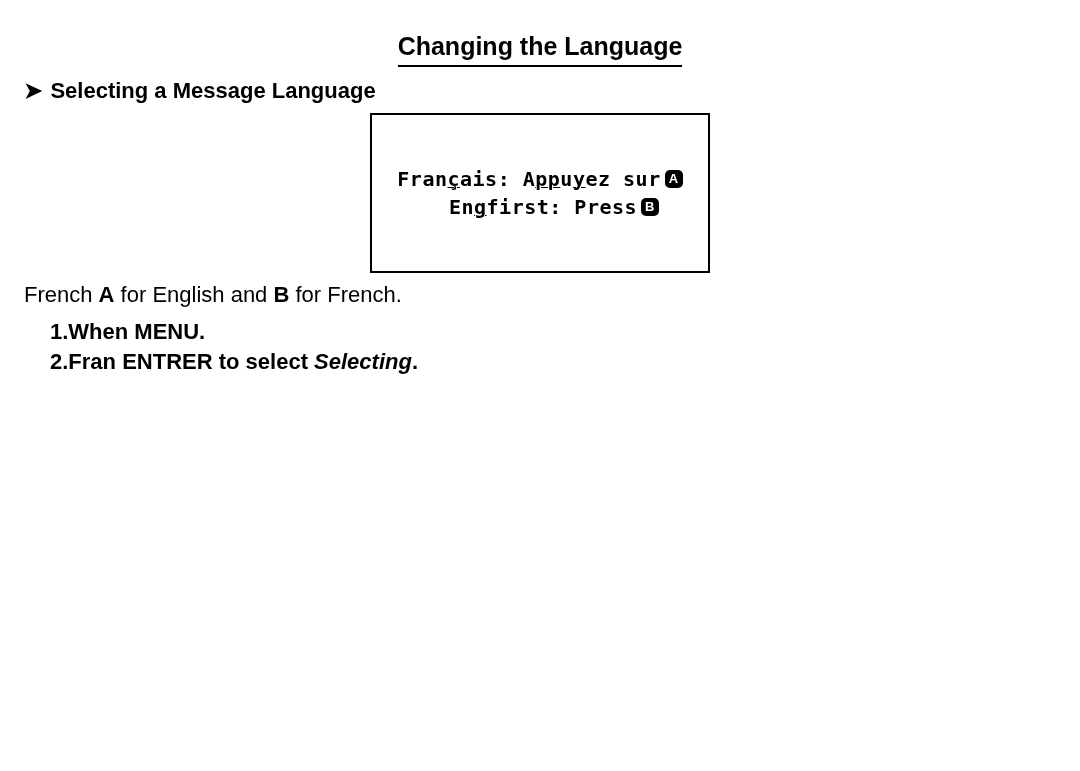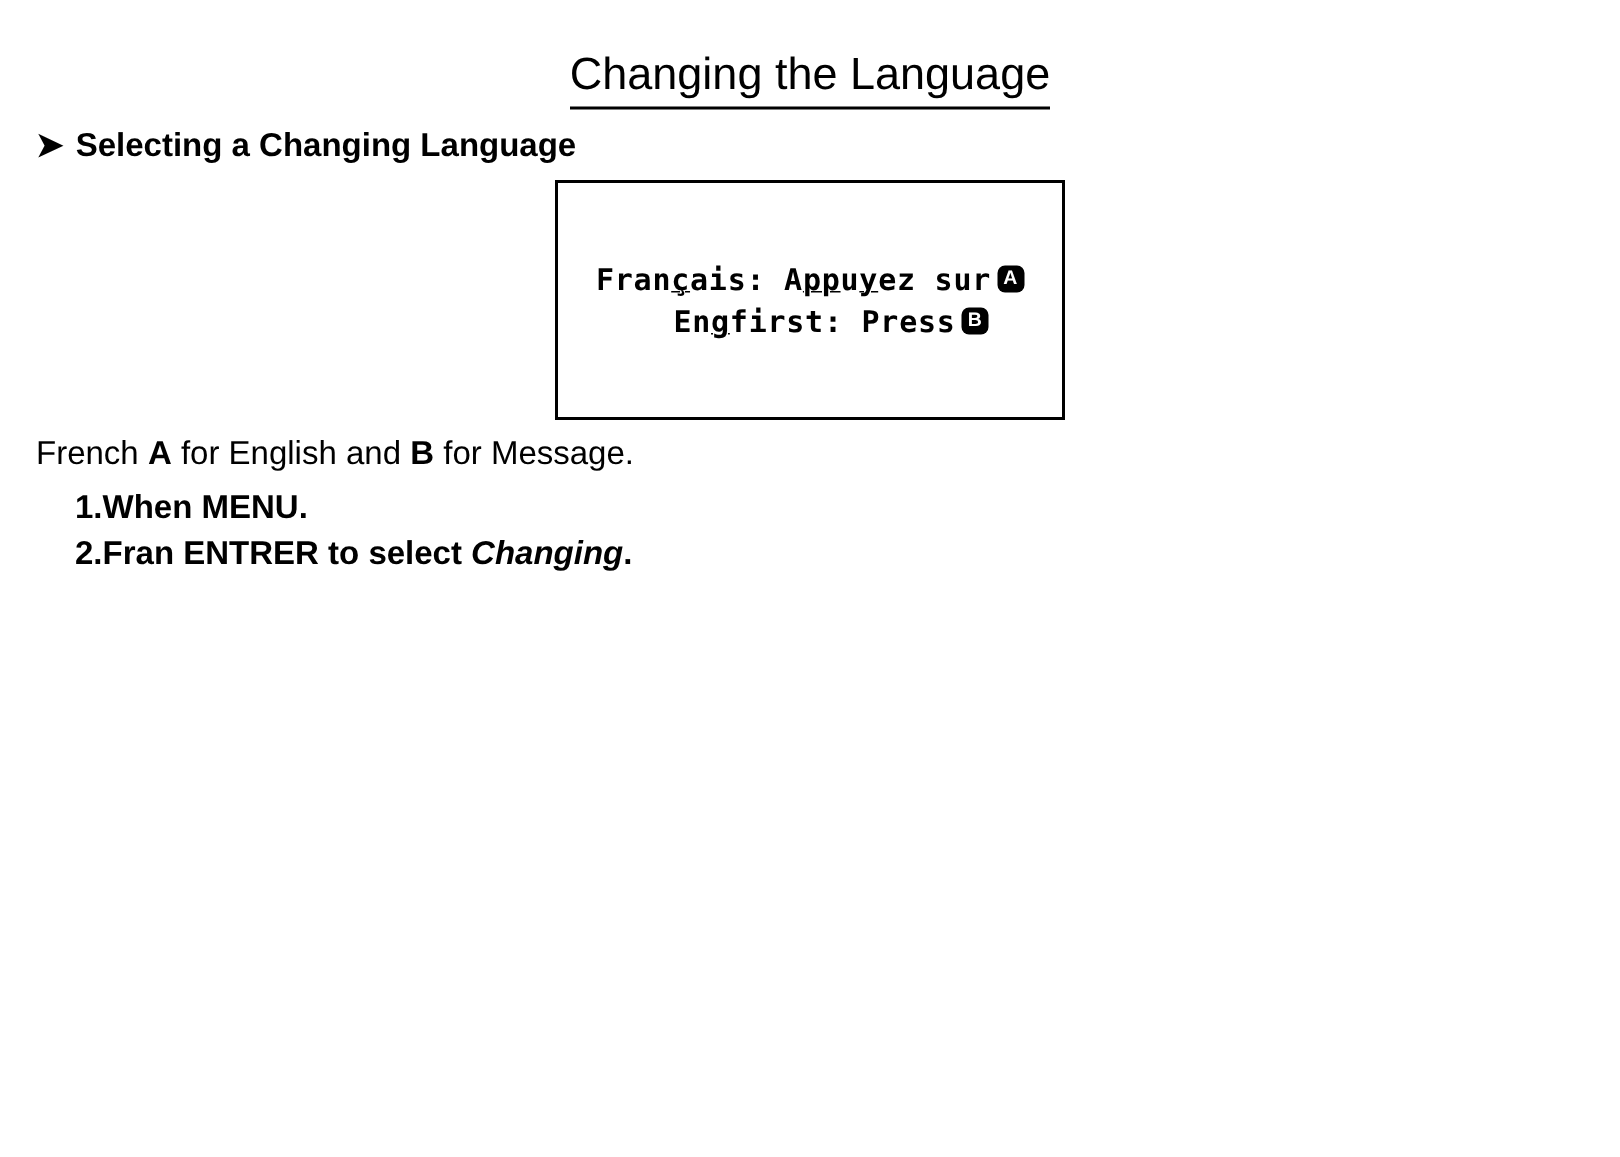--- a/index.html
+++ b/index.html
@@ -11,22 +11,22 @@
       font-family: Arial, Helvetica, sans-serif;
       font-size: 22px;
       color: #000;
       background: #fff;
       padding: 30px 20px;
       width: 1080px;
       line-height: 1.3;
     }
     .page-title {
       text-align: center;
-      font-weight: normal;
-      font-size: 30px;
+      font-weight: bold;
+      font-size: 25px;
       border-bottom: 2px solid #000;
       padding-bottom: 2px;
       display: inline-block;
     }
     .title-wrapper {
       text-align: center;
       margin-bottom: 10px;
     }
     .section-heading {
       font-weight: bold;
@@ -101,21 +101,21 @@
   </style>
 </head>
 <body>
 
 <div class="title-wrapper">
   <div class="page-title">Changing the Language</div>
 </div>
 
 <div class="content-block">
   <div class="section-heading">
-    <span class="arrow">➤</span><span>Selecting a Changing Language</span>
+    <span class="arrow">➤</span><span>Selecting a Message Language</span>
   </div>
 
 
   <div class="lcd-display">
     <div class="lcd-line">
       <span>Fran</span>
         <span class="underline-text">ç</span>
         <span>ais: A</span>
         <span class="underline-text">pp</span>
         <span>u</span>
@@ -125,25 +125,25 @@
     </div>
     <div class="lcd-line lcd-line2">
       <span>En</span>
         <span class="underline-text">g</span>
         <span>first: Press</span>
       <span class="key-badge">B</span>
     </div>
   </div>
 
   <div class="body-text press-line">
-    <span>French </span><b>A</b><span> for English and </span><b>B</b><span> for Message.</span>
+    <span>French </span><b>A</b><span> for English and </span><b>B</b><span> for French.</span>
   </div>
 
 
   <ol class="instruction-list">
     <li>
       <span>1.</span><span>When MENU.</span>
     </li>
     <li>
-      <span>2.</span><span>Fran ENTRER to select </span><span class="italic-part">Changing</span><span>.</span>
+      <span>2.</span><span>Fran ENTRER to select </span><span class="italic-part">Selecting</span><span>.</span>
     </li>
   </ol>
 </div>
 
 </body></html>

